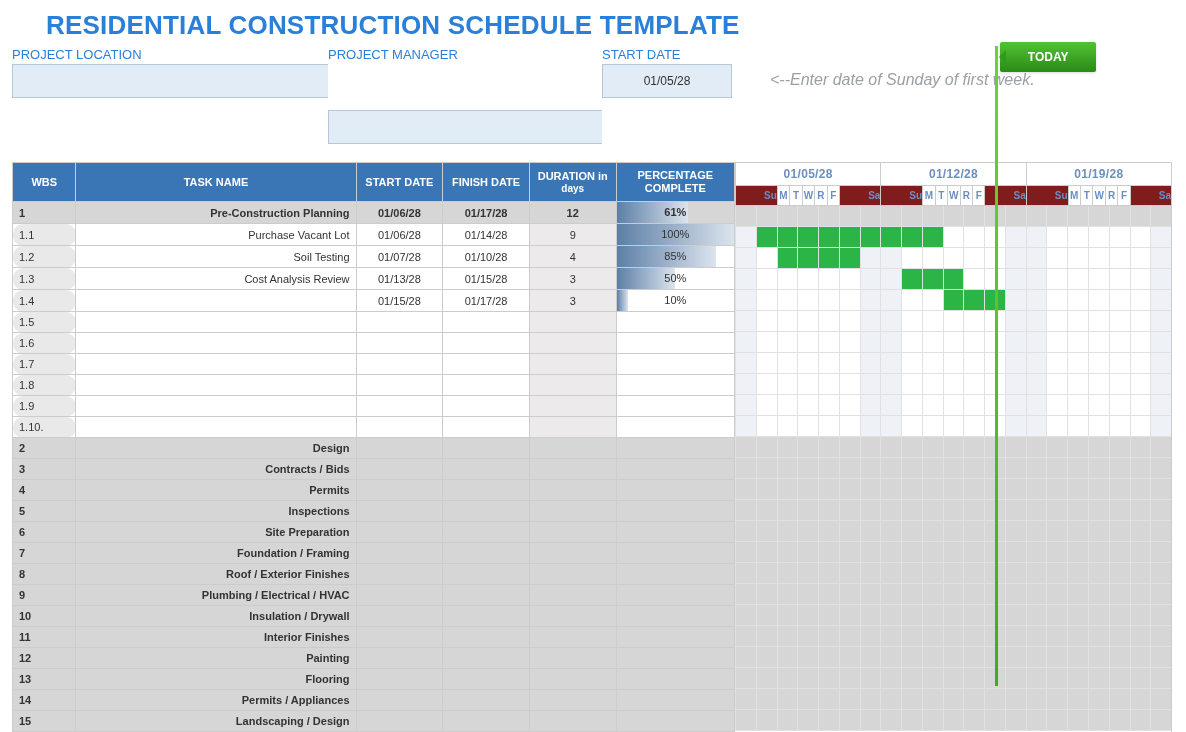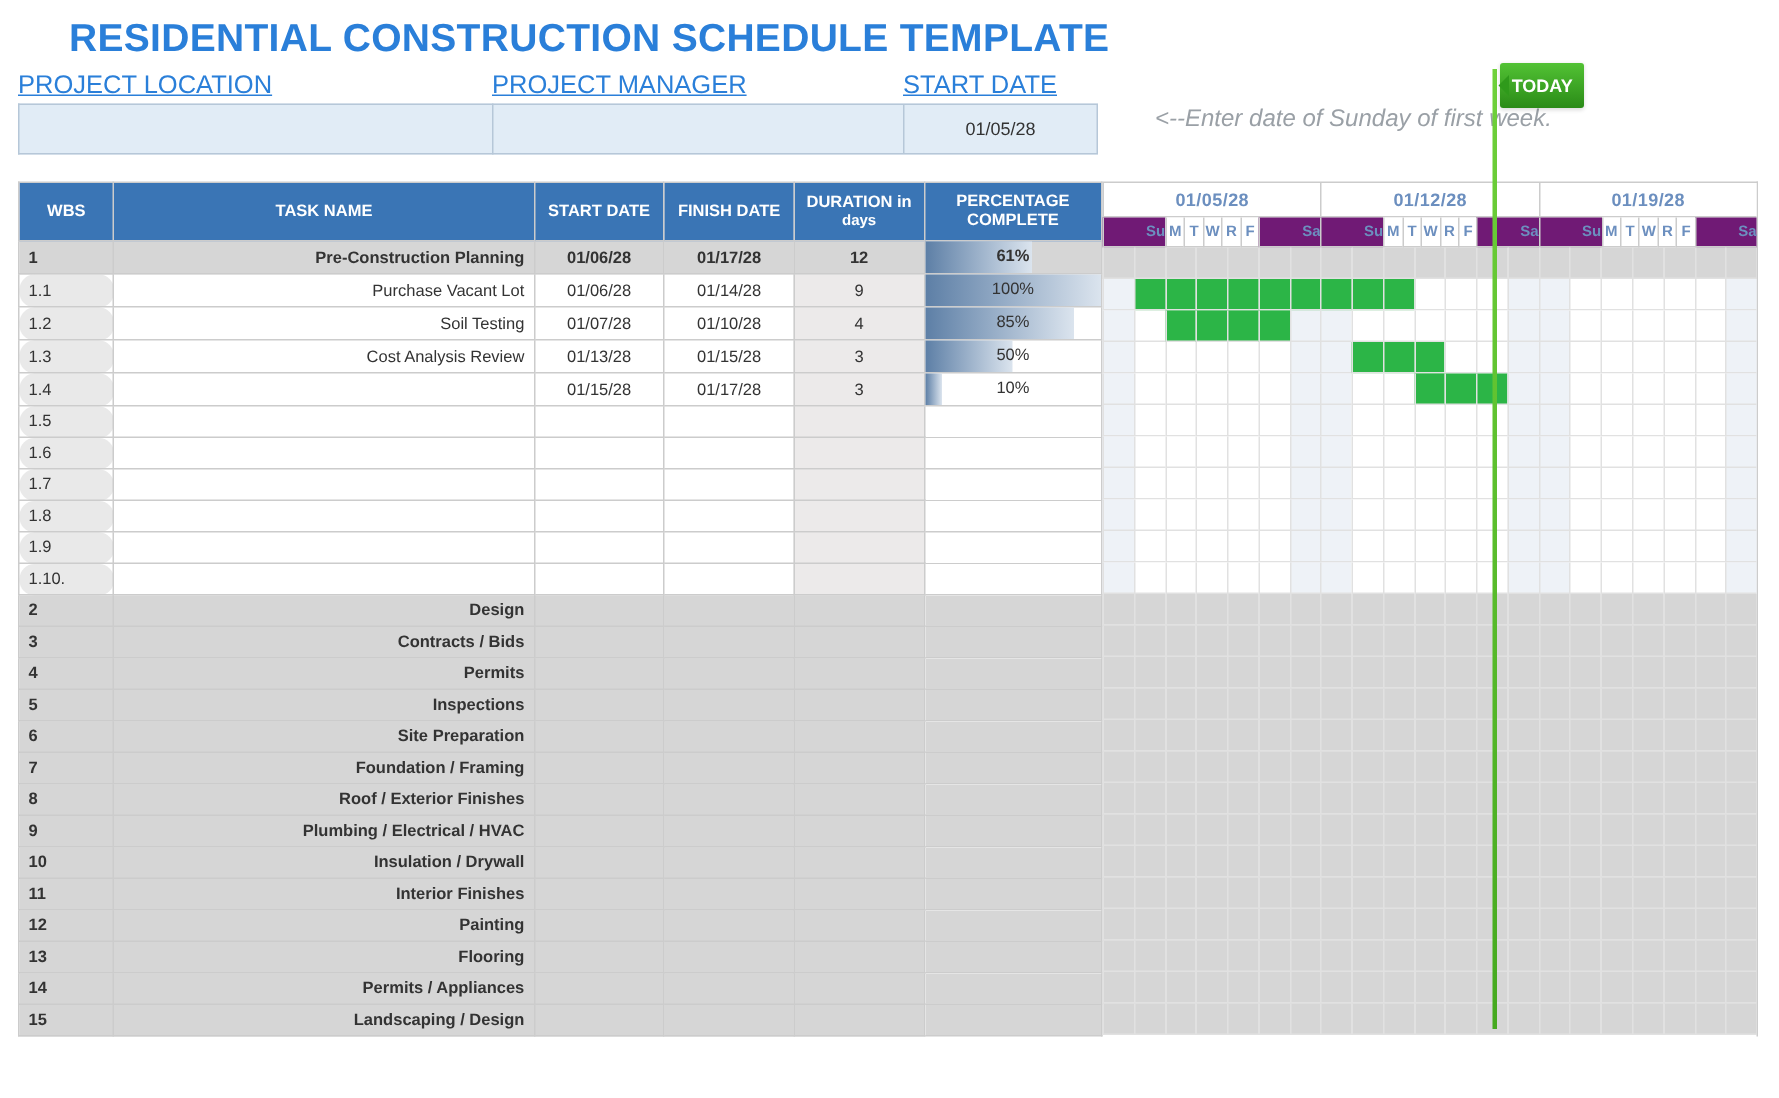--- a/index.html
+++ b/index.html
@@ -21,24 +21,24 @@
     margin-left: 34px;
   }
   .proj-row {
     display: flex;
     position: relative;
   }
   .proj-cell {
     display: flex; flex-direction: column;
   }
   .proj-cell.loc { width: 316px; }
-  .proj-cell.mgr { width: 274px; }
+  .proj-cell.mgr { width: 274px; gap: 46px; }
   .proj-cell.sd  { width: 130px; }
   .proj-label {
-    color: #2a7fd9; font-size: 17px; padding: 2px 0; text-decoration: underline;
+    color: #2a7fd9; font-size: 13px; padding: 2px 0;
   }
   .proj-input {
     height: 34px; width: 100%;
     background: #e1ecf6;
     border: 1px solid #b6c7d8;
     border-right: none;
     display: flex; align-items: center;
     padding: 0 8px;
     font-size: 12px;
   }
@@ -123,21 +123,21 @@
   .gantt-days {
     display:flex;
     height: 20px;
   }
   .gday {
     flex:1; border-left:1px solid #ccc; border-bottom:1px solid #ccc;
     color:#6c8fbf; font-size:10px; font-weight:600;
     display:flex; align-items:center; justify-content:center;
     background:#fff;
   }
-  .gday.wk { background:#701a75;padding-left:28px; }
+  .gday.wk { background:#7f1d1d;padding-left:28px; }
   .gantt-rows .grow {
     display:flex; height:21px;
   }
   .gcell {
     flex:1; border-left:1px solid #e1e1e1; border-bottom:1px solid #e1e1e1;
     background:#fff;
   }
   .gcell.wk { background:#eef2f7; }
   .grow.group .gcell { background:#d6d6d6; }
   .grow.group .gcell.wk { background:#d6d6d6; }
@@ -147,21 +147,21 @@
   .today-line {
     position:absolute;
     top: 46px;
     width: 3px;
     background: linear-gradient(#6fd13a,#45a91f);
     z-index: 5;
   }
   .today-flag {
     position:absolute;
     top: 42px;
-    width: 56px; height: 30px;
+    width: 96px; height: 30px;
     background: linear-gradient(#52c234,#2a8b17);
     color:#fff; font-weight:700; font-size:12px;
     display:flex; align-items:center; justify-content:center;
     border-radius: 2px;
     z-index:6;
     box-shadow: 0 1px 3px rgba(0,0,0,.15);
   }
   .today-flag::before {
     content:""; position:absolute; left:-8px; top:8px;
     border: 7px solid transparent;

